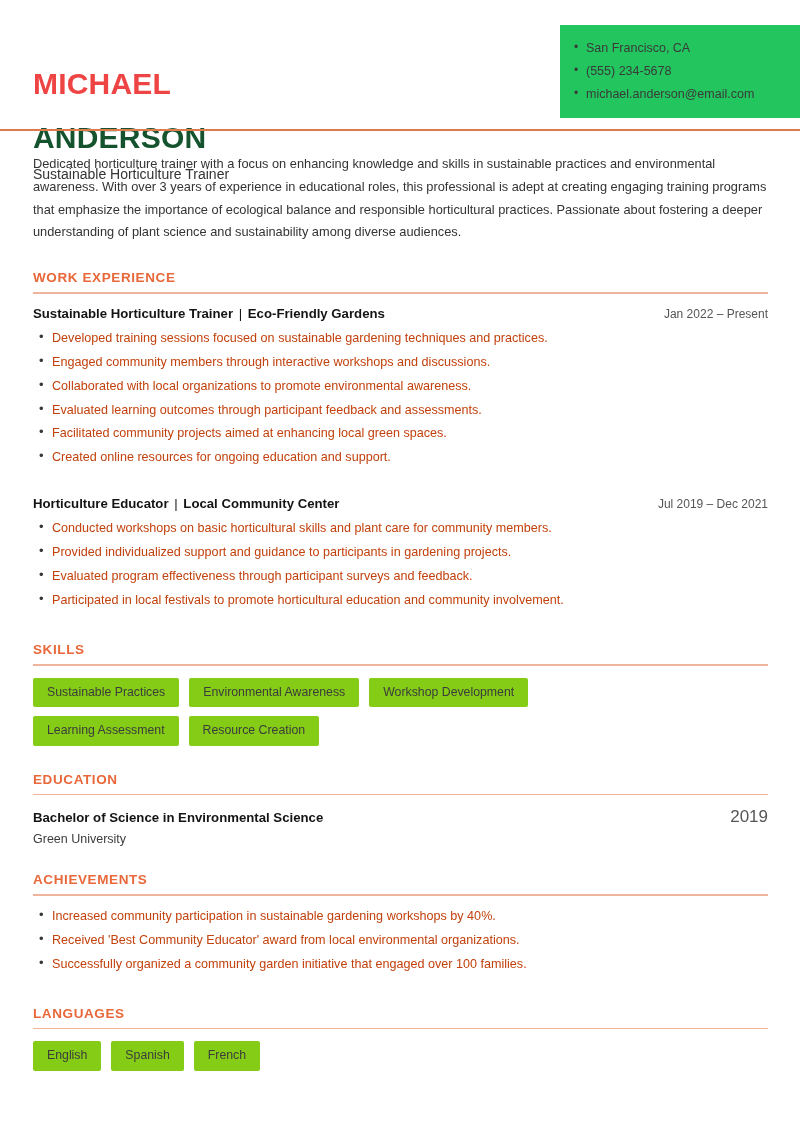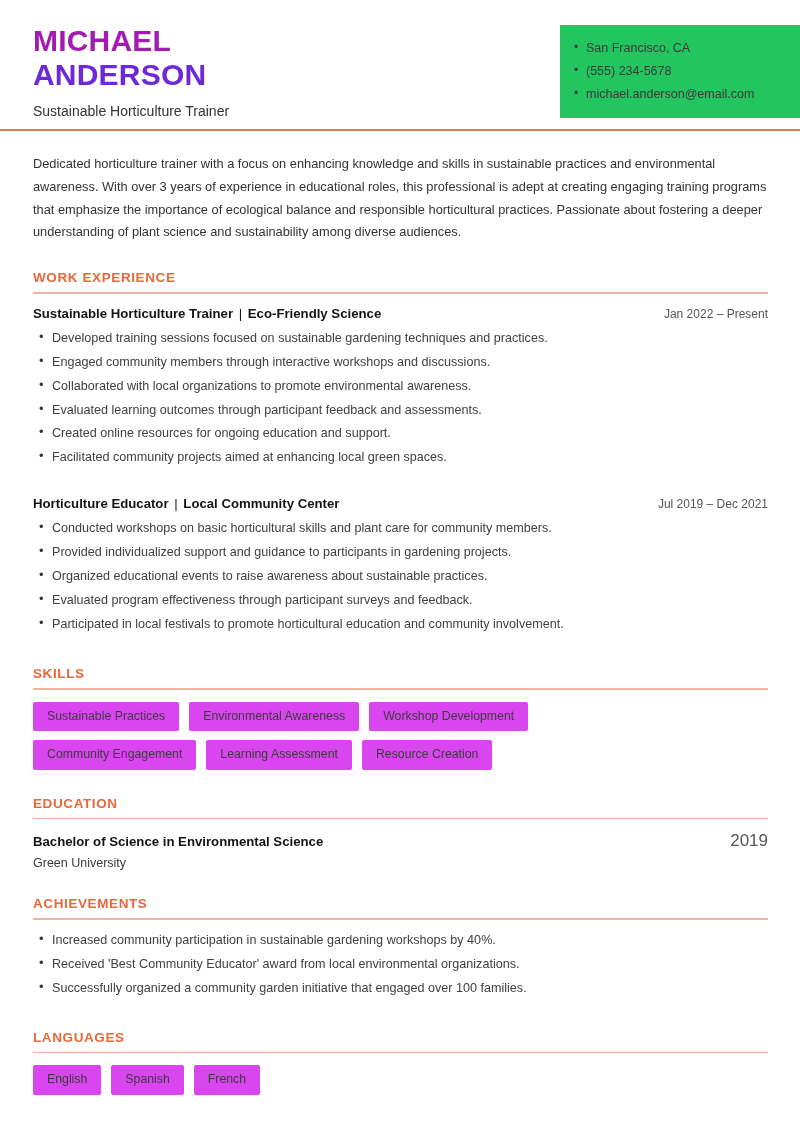--- a/index.html
+++ b/index.html
@@ -27,22 +27,22 @@
     align-items: flex-start;
     justify-content: space-between;
   }
   .identity { padding-left: 33px; }
   .name-line {
     font-size: 30px;
     font-weight: bold;
     letter-spacing: 0.2px;
     line-height: 1.13;
   }
-  .name-first { color: #a21caf; }
-  .name-last  { color: #6d28d9; }
+  .name-first { color: #ef4444; margin-top: 43px; }
+  .name-last  { color: #14532d; margin-top: 20px; }
   .job-title {
     margin-top: 11px;
     font-size: 14px;
     color: #333333;
     font-weight: normal;
   }
 
   .contact-box {
     width: 240px;
     background: #22c55e;
@@ -131,21 +131,21 @@
     white-space: nowrap;
   }
 
   ul.bullets {
     list-style: none;
     margin: 9px 0 0 0;
     padding: 0;
   }
   ul.bullets li {
     font-size: 12.6px;
-    color: #404040;
+    color: #c2410c;
     line-height: 1.3;
     padding: 0 0 7.6px 19px;
     position: relative;
   }
   ul.bullets li::before {
     content: "\2022";
     position: absolute;
     left: 6px;
     top: -1px;
     color: #383838;
@@ -153,21 +153,21 @@
   }
 
   
   .tags {
     display: flex;
     flex-wrap: wrap;
     gap: 9px 10px;
     max-width: 640px;
   }
   .tag {
-    background: #d946ef;
+    background: #84cc16;
     border-radius: 2px;
     font-size: 12.3px;
     color: #3c3c3c;
     padding: 8px 14px;
     line-height: 1.1;
     white-space: nowrap;
   }
   .tags.lang { max-width: 400px; text-align: center; }
 
   
@@ -223,59 +223,57 @@
 
   <p class="summary">Dedicated horticulture trainer with a focus on enhancing knowledge and skills in sustainable practices and environmental awareness. With over 3 years of experience in educational roles, this professional is adept at creating engaging training programs that emphasize the importance of ecological balance and responsible horticultural practices. Passionate about fostering a deeper understanding of plant science and sustainability among diverse audiences.</p>
 
   <div class="section">
     <div class="section-title">WORK EXPERIENCE</div>
     <div class="section-rule"></div>
 
     <div class="job">
       <div class="job-head">
         <div class="job-role">
-          <span>Sustainable Horticulture Trainer</span><span class="sep">&nbsp;|&nbsp;</span><span>Eco-Friendly Science</span>
+          <span>Sustainable Horticulture Trainer</span><span class="sep">&nbsp;|&nbsp;</span><span>Eco-Friendly Gardens</span>
         </div>
         <div class="job-dates">Jan 2022 – Present</div>
       </div>
       <ul class="bullets">
         <li>Developed training sessions focused on sustainable gardening techniques and practices.</li>
         <li>Engaged community members through interactive workshops and discussions.</li>
         <li>Collaborated with local organizations to promote environmental awareness.</li>
         <li>Evaluated learning outcomes through participant feedback and assessments.</li>
+        <li>Facilitated community projects aimed at enhancing local green spaces.</li>
         <li>Created online resources for ongoing education and support.</li>
-        <li>Facilitated community projects aimed at enhancing local green spaces.</li>
       </ul>
     </div>
 
     <div class="job">
       <div class="job-head">
         <div class="job-role">
           <span>Horticulture Educator</span><span class="sep">&nbsp;|&nbsp;</span><span>Local Community Center</span>
         </div>
         <div class="job-dates">Jul 2019 – Dec 2021</div>
       </div>
       <ul class="bullets">
         <li>Conducted workshops on basic horticultural skills and plant care for community members.</li>
         <li>Provided individualized support and guidance to participants in gardening projects.</li>
-        <li>Organized educational events to raise awareness about sustainable practices.</li>
         <li>Evaluated program effectiveness through participant surveys and feedback.</li>
         <li>Participated in local festivals to promote horticultural education and community involvement.</li>
       </ul>
     </div>
   </div>
 
   <div class="section">
     <div class="section-title">SKILLS</div>
     <div class="section-rule"></div>
     <div class="tags">
       <span class="tag">Sustainable Practices</span>
       <span class="tag">Environmental Awareness</span>
       <span class="tag">Workshop Development</span>
-      <span class="tag">Community Engagement</span>
       <span class="tag">Learning Assessment</span>
       <span class="tag">Resource Creation</span>
     </div>
   </div>
 
   <div class="section">
     <div class="section-title">EDUCATION</div>
     <div class="section-rule"></div>
     <div>
       <div class="edu-head">

